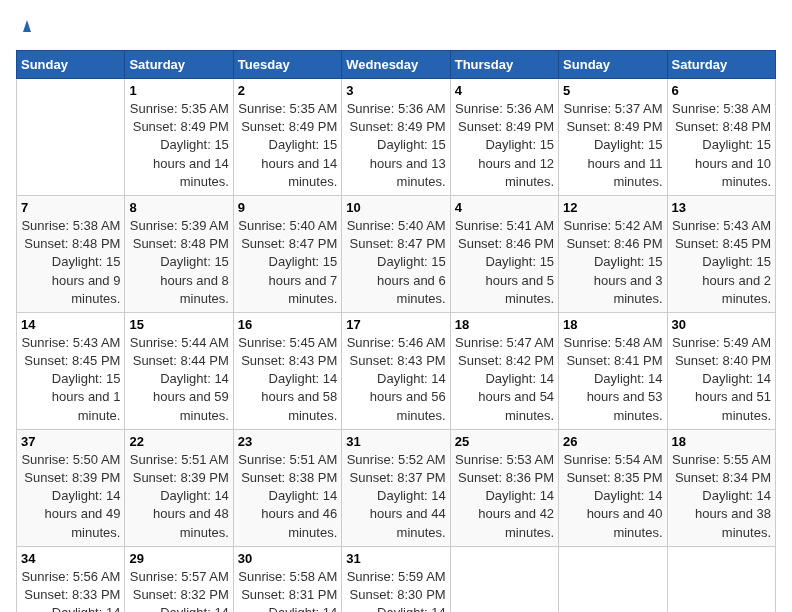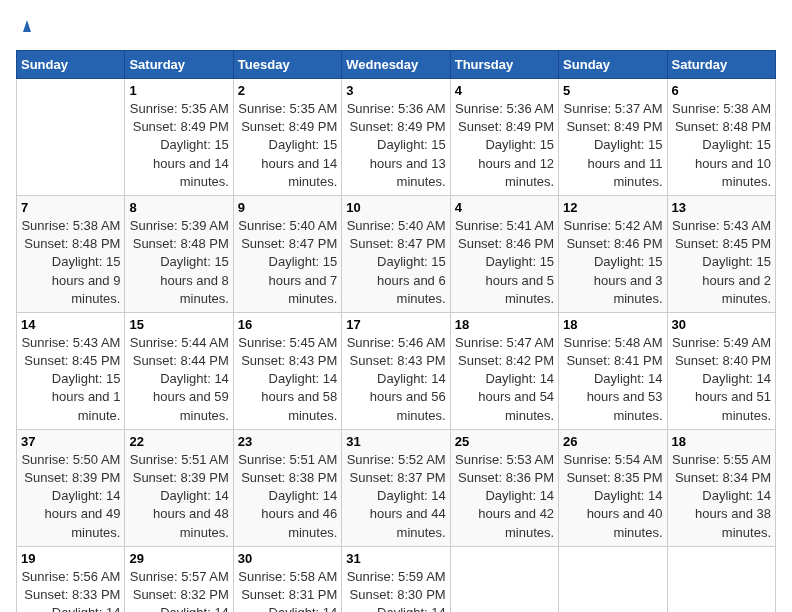--- a/index.html
+++ b/index.html
@@ -239,21 +239,21 @@
           <span class="day-number">26</span>
           <div class="day-info">Sunrise: 5:54 AM<br>Sunset: 8:35 PM<br>Daylight: 14 hours and 40 minutes.</div>
         </td>
         <td>
           <span class="day-number">18</span>
           <div class="day-info">Sunrise: 5:55 AM<br>Sunset: 8:34 PM<br>Daylight: 14 hours and 38 minutes.</div>
         </td>
       </tr>
       <tr>
         <td>
-          <span class="day-number">19</span>
+          <span class="day-number">34</span>
           <div class="day-info">Sunrise: 5:56 AM<br>Sunset: 8:33 PM<br>Daylight: 14 hours and 36 minutes.</div>
         </td>
         <td>
           <span class="day-number">29</span>
           <div class="day-info">Sunrise: 5:57 AM<br>Sunset: 8:32 PM<br>Daylight: 14 hours and 34 minutes.</div>
         </td>
         <td>
           <span class="day-number">30</span>
           <div class="day-info">Sunrise: 5:58 AM<br>Sunset: 8:31 PM<br>Daylight: 14 hours and 32 minutes.</div>
         </td>

